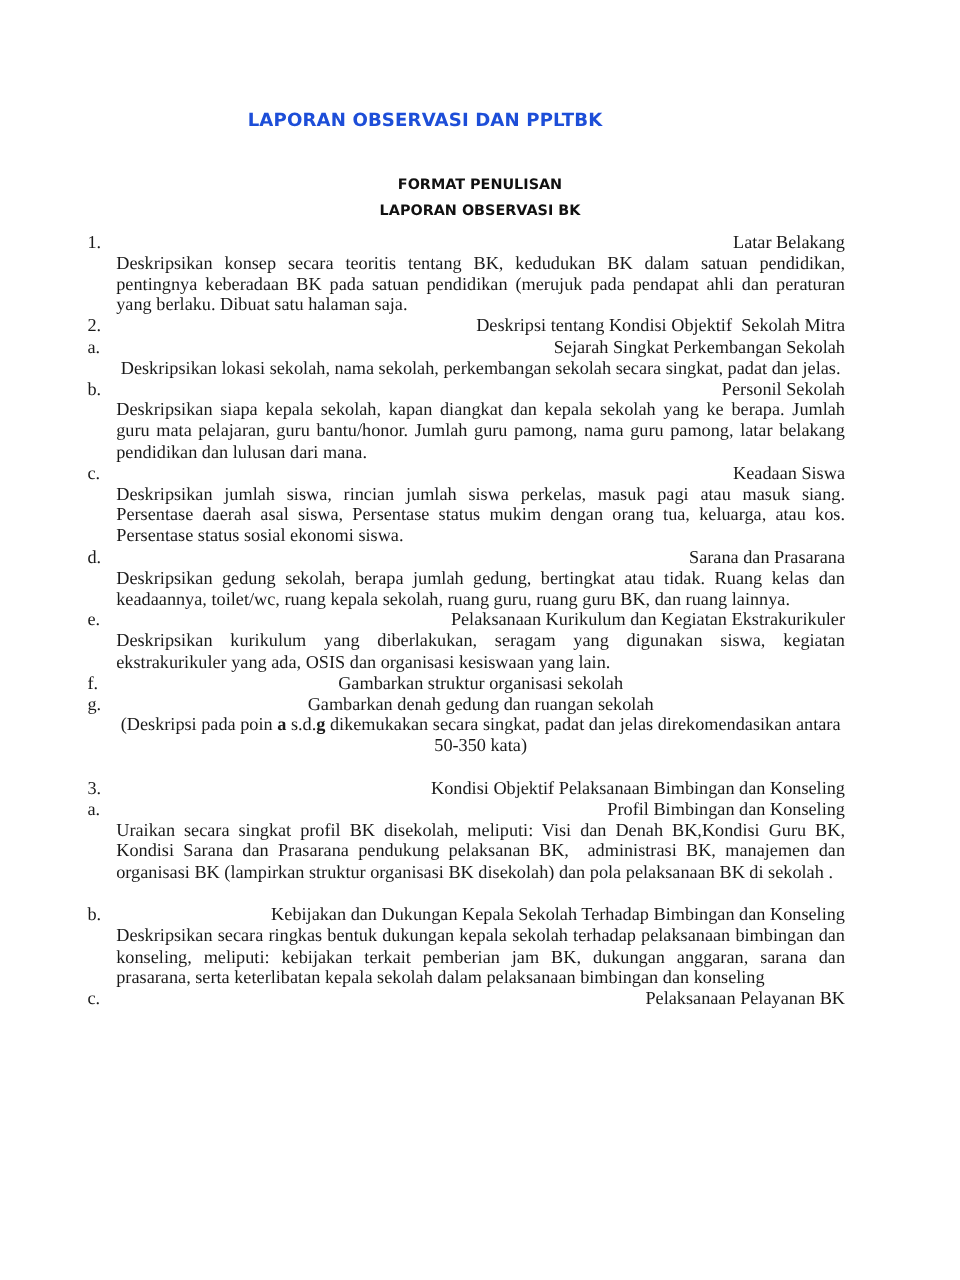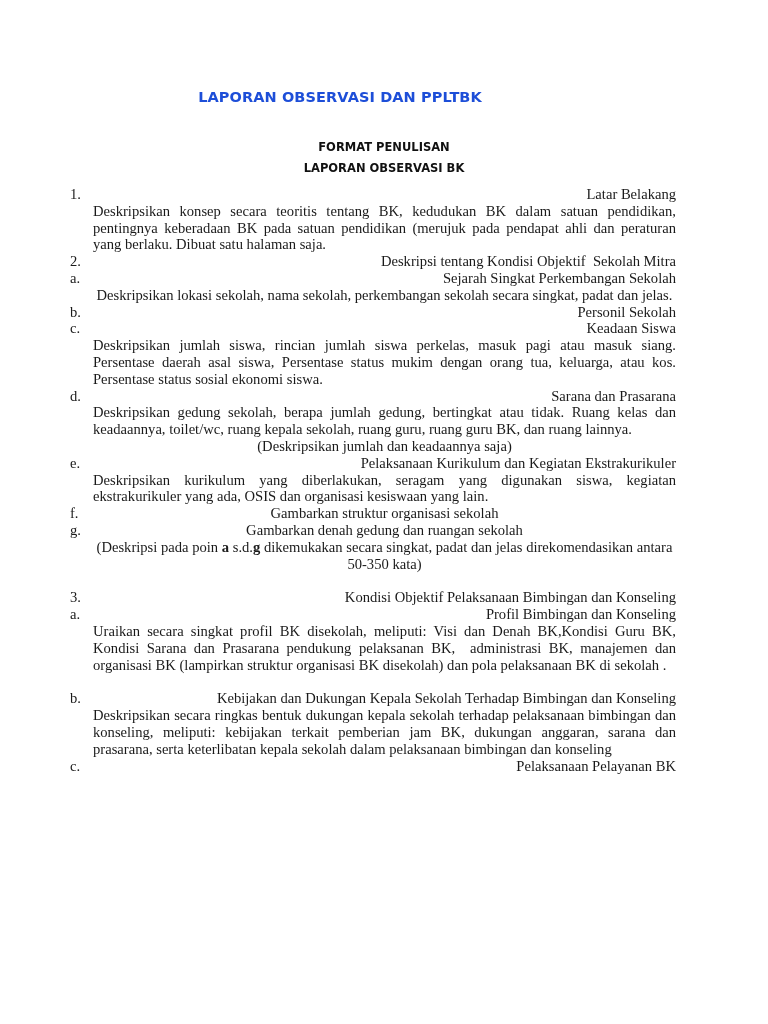--- a/index.html
+++ b/index.html
@@ -54,33 +54,33 @@
 
     <div class="item">
       <span class="marker">a.</span>
       <span class="heading">Sejarah Singkat Perkembangan Sekolah</span>
       <span class="desc nojust">Deskripsikan lokasi sekolah, nama sekolah, perkembangan sekolah secara singkat, padat dan jelas.</span>
     </div>
 
     <div class="item">
       <span class="marker">b.</span>
       <span class="heading">Personil Sekolah</span>
+      <span class="desc">Deskripsikan siapa kepala sekolah, kapan diangkat dan kepala sekolah yang ke berapa. Jumlah guru mata pelajaran, guru bantu/honor. Jumlah guru pamong, nama guru pamong, latar belakang pendidikan dan lulusan dari mana.</span>
     </div>
 
     <div class="item">
       <span class="marker">c.</span>
       <span class="heading">Keadaan Siswa</span>
       <span class="desc">Deskripsikan jumlah siswa, rincian jumlah siswa perkelas, masuk pagi atau masuk siang. Persentase daerah asal siswa, Persentase status mukim dengan orang tua, keluarga, atau kos. Persentase status sosial ekonomi siswa.</span>
     </div>
 
     <div class="item">
       <span class="marker">d.</span>
       <span class="heading">Sarana dan Prasarana</span>
       <span class="desc">Deskripsikan gedung sekolah, berapa jumlah gedung, bertingkat atau tidak. Ruang kelas dan keadaannya, toilet/wc, ruang kepala sekolah, ruang guru, ruang guru BK, dan ruang lainnya.</span>
-      <span class="desc nojust">(Deskripsikan jumlah dan keadaannya saja)</span>
     </div>
 
     <div class="item">
       <span class="marker">e.</span>
       <span class="heading">Pelaksanaan Kurikulum dan Kegiatan Ekstrakurikuler</span>
       <span class="desc">Deskripsikan kurikulum yang diberlakukan, seragam yang digunakan siswa, kegiatan ekstrakurikuler yang ada, OSIS dan organisasi kesiswaan yang lain.</span>
     </div>
 
     <div class="item">
       <span class="marker">f.</span>

